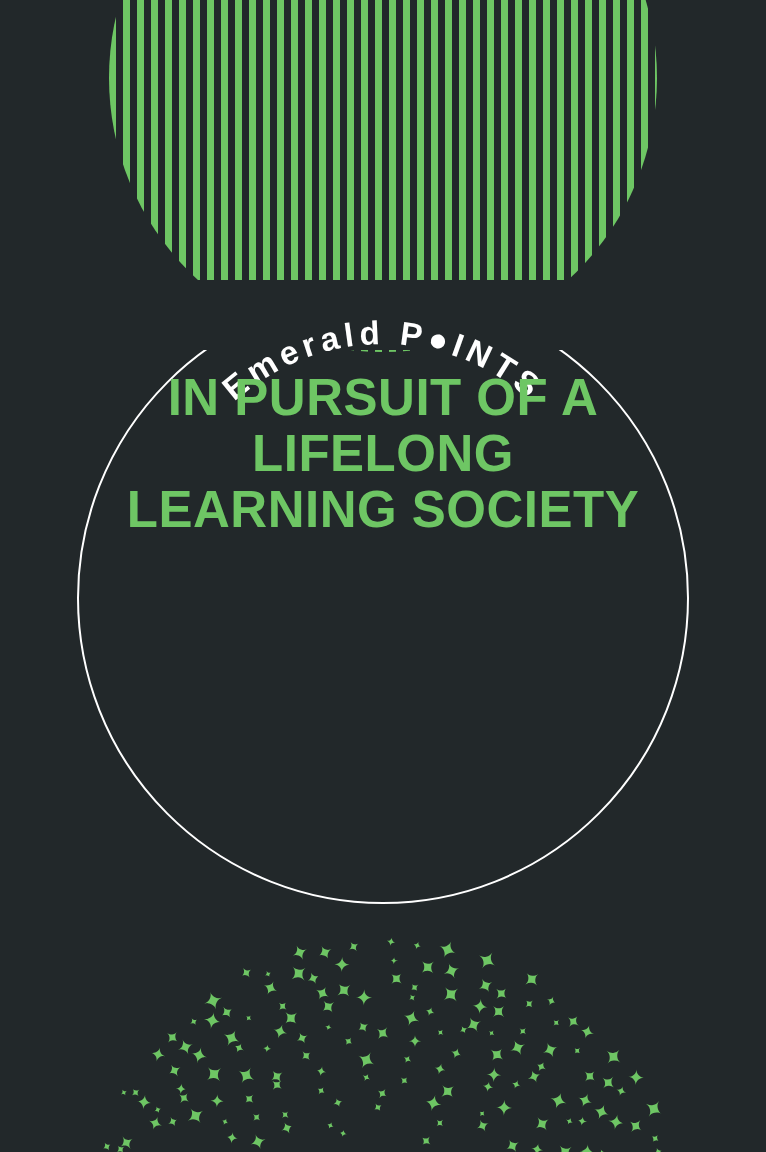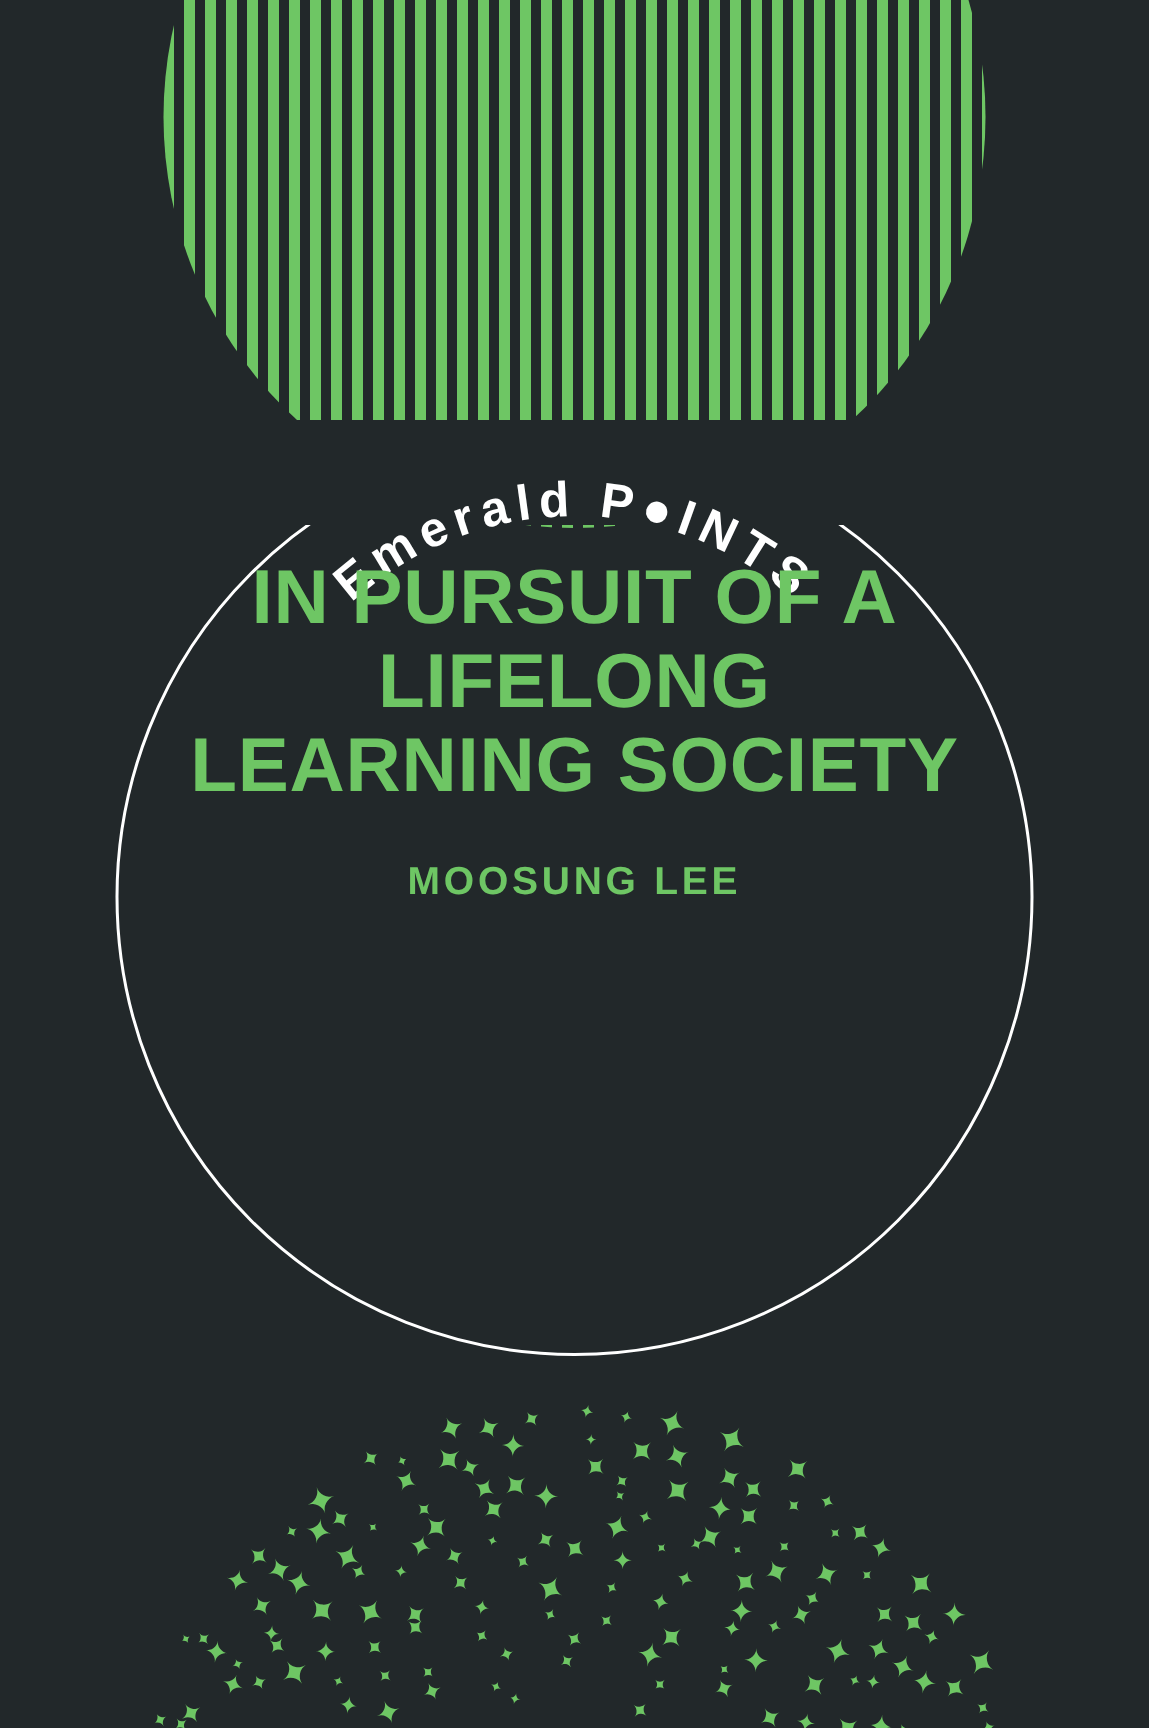--- a/index.html
+++ b/index.html
@@ -157,21 +157,20 @@
           <textPath href="#arcpath" startOffset="50%" text-anchor="middle">
             <tspan>Emerald P</tspan><tspan class="accent">●</tspan><tspan>INTS</tspan>
           </textPath>
         </text>
       </svg>
     </div>
   </div>
 
   <div class="center-block">
     <h1 class="title">IN PURSUIT OF A LIFELONG LEARNING SOCIETY</h1>
-    <p class="author">MOOSUNG LEE</p>
   </div>
 
   <div class="bottom-motif">
       <span class="star" style="left: 260.4px; top: 203.9px; font-size: 9.9px; transform: translate(-50%, -50%) rotate(13.2deg);">✦</span>
       <span class="star" style="left: 343.2px; top: 211.4px; font-size: 15.1px; transform: translate(-50%, -50%) rotate(40.2deg);">✦</span>
       <span class="star" style="left: 246.7px; top: 195.5px; font-size: 10px; transform: translate(-50%, -50%) rotate(24.6deg);">✦</span>
       <span class="star" style="left: 294.4px; top: 177.7px; font-size: 12.9px; transform: translate(-50%, -50%) rotate(56.3deg);">✦</span>
       <span class="star" style="left: 356.4px; top: 193.5px; font-size: 11.9px; transform: translate(-50%, -50%) rotate(45.5deg);">✦</span>
       <span class="star" style="left: 204.2px; top: 198.1px; font-size: 16.3px; transform: translate(-50%, -50%) rotate(65.5deg);">✦</span>
       <span class="star" style="left: 254px; top: 173px; font-size: 12.6px; transform: translate(-50%, -50%) rotate(69.9deg);">✦</span>

